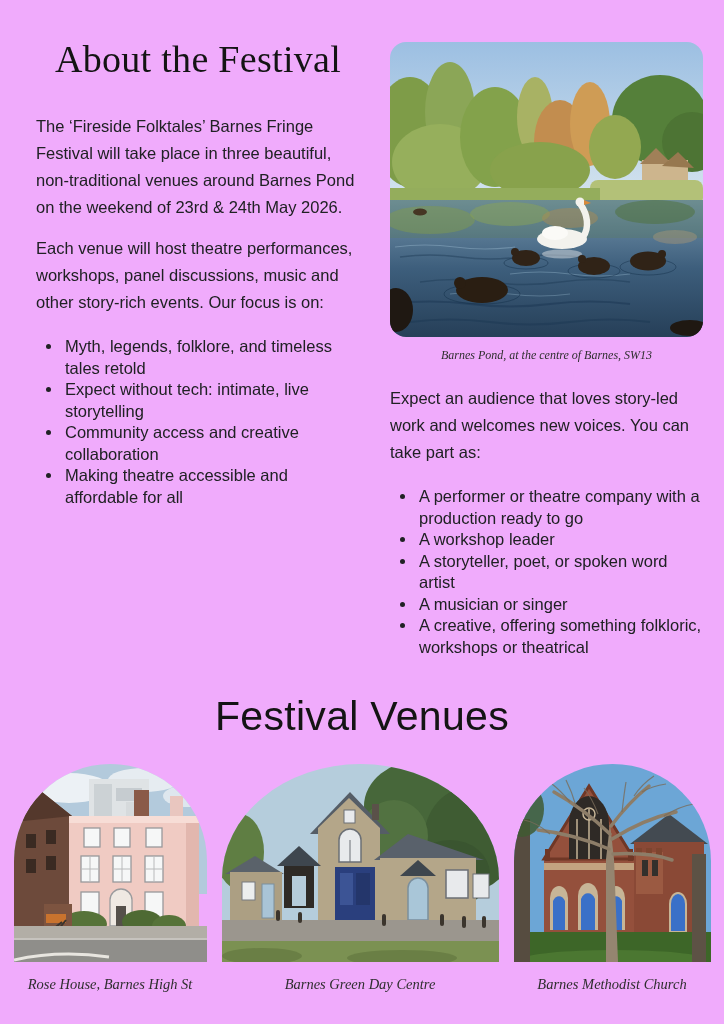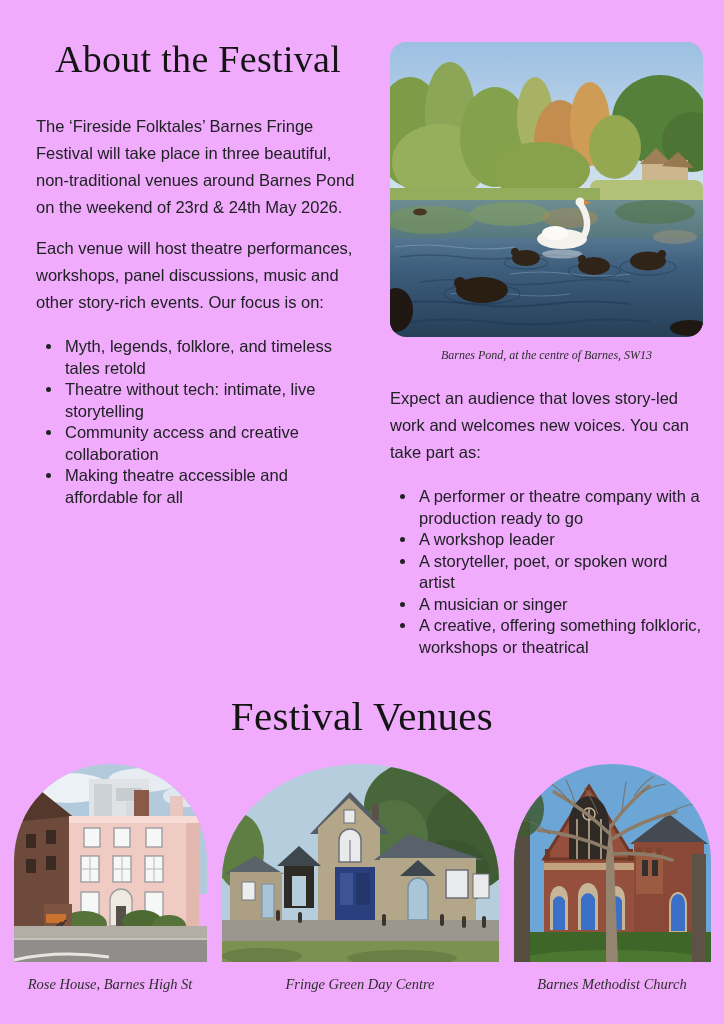--- a/index.html
+++ b/index.html
@@ -53,21 +53,21 @@
     font-style:italic;
     font-size:12px;
     color:#2e2e2e;
     text-align:center;
     margin-top:11px;
   }
   .col-right p.intro{margin-top:22px;margin-bottom:0;}
   .col-right ul.bullets{margin-top:20px;}
   .venues{margin-top:24px;text-align:center;}
   h2.venues-title{
-    font-family:Liberation Serif, serif;
+    font-family:Liberation Sans, sans-serif;
     font-weight:400;
     font-size:41px;
     line-height:52px;
     color:#141414;
     margin:0;
     letter-spacing:.3px;
   }
   .venue-row{
     display:flex;
     justify-content:center;
@@ -95,21 +95,21 @@
 <div class="page">
 
   <section class="columns">
 
     <div class="col-left">
       <h1 class="page-title">About the Festival</h1>
       <p>The ‘Fireside Folktales’ Barnes Fringe Festival will take place in three beautiful, non-traditional venues around Barnes Pond on the weekend of 23rd &amp; 24th May 2026.</p>
       <p>Each venue will host theatre performances, workshops, panel discussions, music and other story-rich events. Our focus is on:</p>
       <ul class="bullets">
         <li>Myth, legends, folklore, and timeless tales retold</li>
-        <li>Theatre without tech: intimate, live storytelling</li>
+        <li>Expect without tech: intimate, live storytelling</li>
         <li>Community access and creative collaboration</li>
         <li>Making theatre accessible and affordable for all</li>
       </ul>
     </div>
 
     <div class="col-right">
       <figure>
         <div class="pond-photo">
           <svg viewBox="0 0 313 295" xmlns="http://www.w3.org/2000/svg" aria-hidden="true">
             <defs>
@@ -295,21 +295,21 @@
               <rect x="160" y="150" width="4" height="12" rx="2"></rect>
               <rect x="218" y="150" width="4" height="12" rx="2"></rect>
               <rect x="240" y="152" width="4" height="12" rx="2"></rect>
               <rect x="260" y="152" width="4" height="12" rx="2"></rect>
             </g>
             <rect x="0" y="177" width="277" height="21" fill="#7b9152"></rect>
             <ellipse cx="40" cy="192" rx="40" ry="8" fill="#6a7f45"></ellipse>
             <ellipse cx="180" cy="194" rx="55" ry="8" fill="#6a7f45"></ellipse>
           </svg>
         </div>
-        <figcaption class="venue-caption">Fringe Green Day Centre</figcaption>
+        <figcaption class="venue-caption">Barnes Green Day Centre</figcaption>
       </figure>
 
       <figure class="venue">
         <div class="arch arch-3">
           <svg viewBox="0 0 197 198" xmlns="http://www.w3.org/2000/svg" aria-hidden="true">
             <rect x="0" y="0" width="197" height="175" fill="#6ca6d6"></rect>
             <polygon points="30,95 75,22 120,95" fill="#94503c"></polygon>
             <rect x="30" y="95" width="90" height="75" fill="#94503c"></rect>
             <polygon points="30,95 75,22 120,95" fill="none" stroke="#6f3726" stroke-width="3"></polygon>
             <path d="M55 95 v-35 a20 28 0 0 1 40 0 v35 z" fill="#2f2a26"></path>

